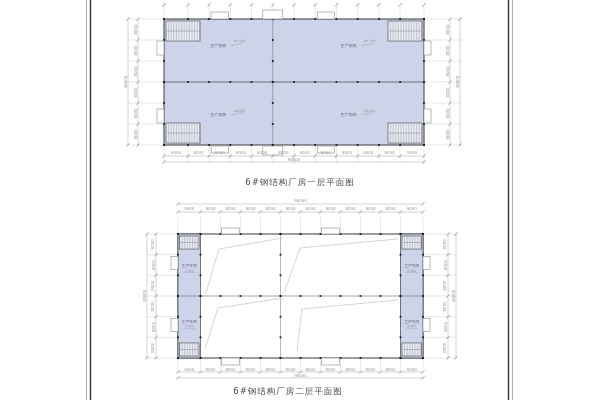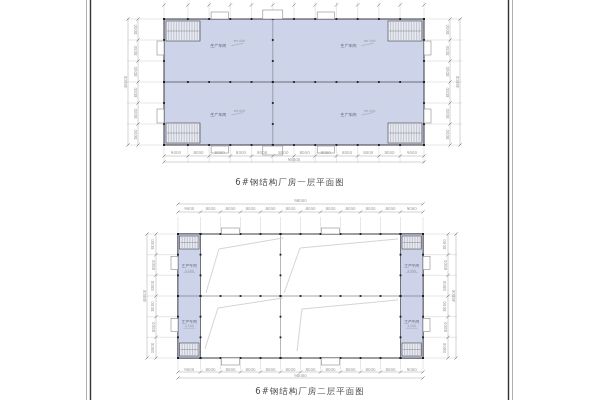--- a/index.html
+++ b/index.html
@@ -1,22 +1,22 @@
 <!DOCTYPE html>
 <html><head>
 <meta charset="utf-8">
 <style>
   html,body{margin:0;padding:0;background:#ffffff;}
   #sheet{position:relative;width:600px;height:400px;background:#ffffff;overflow:hidden;
          font-family:"DejaVu Sans","Liberation Sans",sans-serif;}
   #drawing{position:absolute;left:0;top:0;}
   .plan-title{position:absolute;width:300px;text-align:center;color:#4a4a4a;
               font-size:8.5px;letter-spacing:1px;white-space:nowrap;}
-  #title1{left:140px;top:177px;}
-  #title2{left:160px;top:386px;}
+  #title1{left:150px;top:177px;}
+  #title2{left:138px;top:386px;}
 </style>
 </head>
 <body>
 
 <div id="sheet">
   <svg id="drawing" width="600" height="400">
       <g>
         <line x1="86.5" y1="0" x2="86.5" y2="400" stroke="#9a9a9a" stroke-width="0.8"></line>
         <line x1="90.5" y1="0" x2="90.5" y2="400" stroke="#333333" stroke-width="1.4"></line>
         <line x1="508.5" y1="0" x2="508.5" y2="400" stroke="#333333" stroke-width="1.4"></line>

